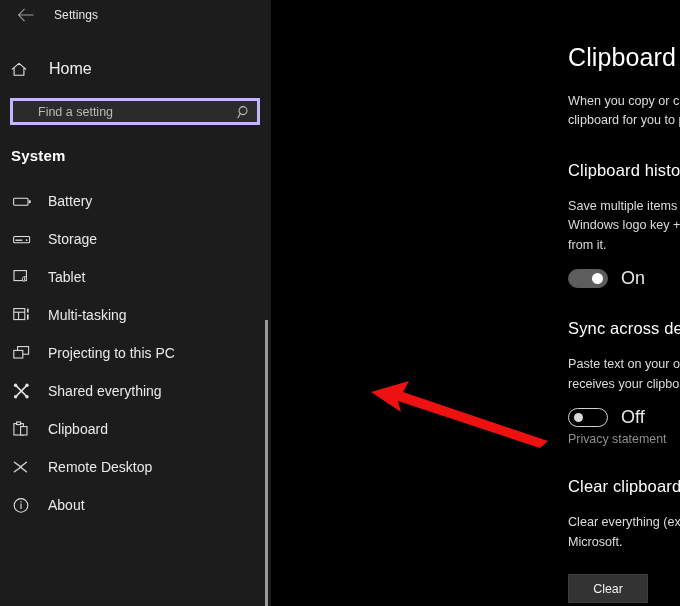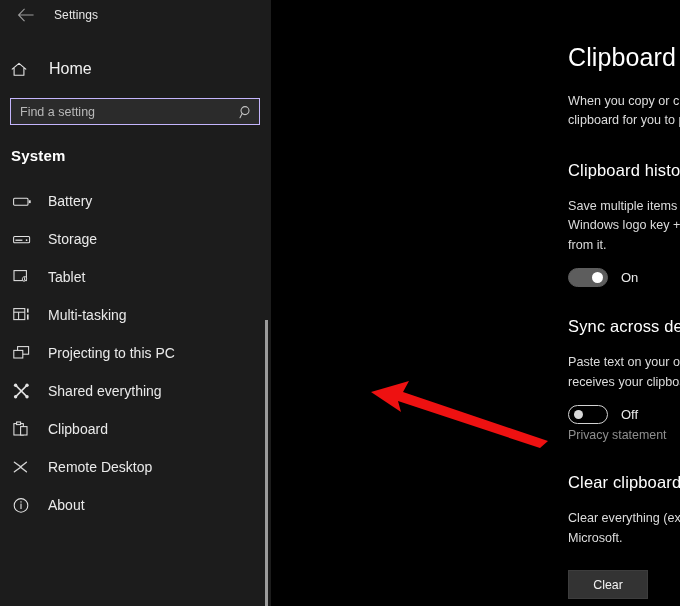--- a/index.html
+++ b/index.html
@@ -54,24 +54,25 @@
     font-size: 16px;
     color: #f0f0f0;
     margin-left: 14px;
   }
 
   .search-wrap {
     margin: 14px 0 0 10px;
     width: 250px;
     height: 27px;
     background: #2b2b2b;
-    border: 1px solid #c4b5fd;
+    border: 3px solid #c4b5fd;
     display: flex;
     align-items: center;
     position: relative;
+    padding-left: 16px;
   }
   .search-input {
     flex: 1;
     background: transparent;
     border: none;
     outline: none;
     color: #cfcfcf;
     font-size: 12.5px;
     font-family: "Liberation Sans", sans-serif;
     padding-left: 9px;
@@ -199,21 +200,21 @@
     border: 1px solid #d2d2d2;
   }
   .switch.off .knob {
     position: absolute;
     width: 9px; height: 9px;
     border-radius: 50%;
     background: #d8d8d8;
     top: 4px; left: 5px;
   }
   .switch-label {
-    font-size: 13px;
+    font-size: 18px;
     color: #e9e9e9;
     margin-left: 13px;
   }
 
   .link {
     display: inline-block;
     font-size: 12.4px;
     color: #8e8e8e;
     margin-top: 4px;
     text-decoration: none;

